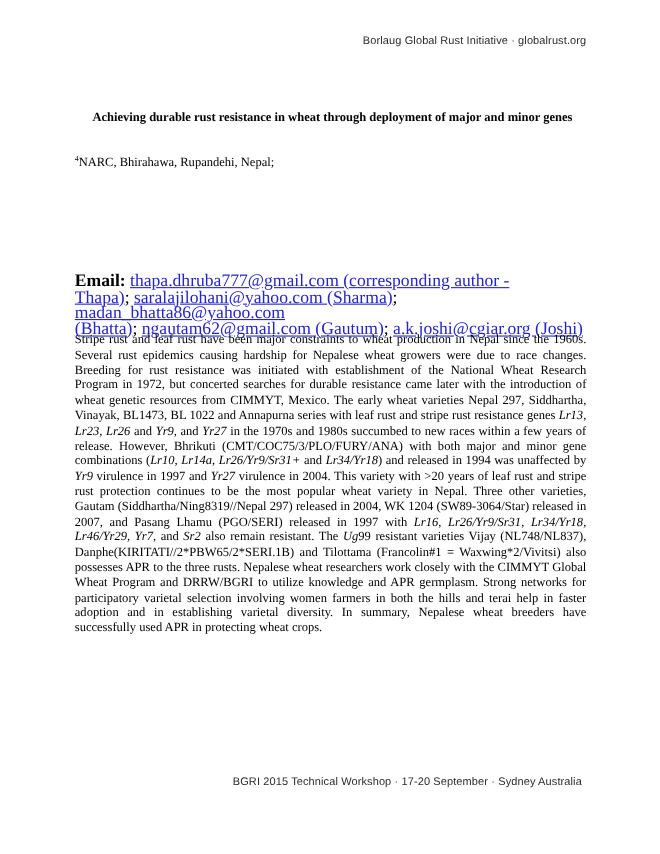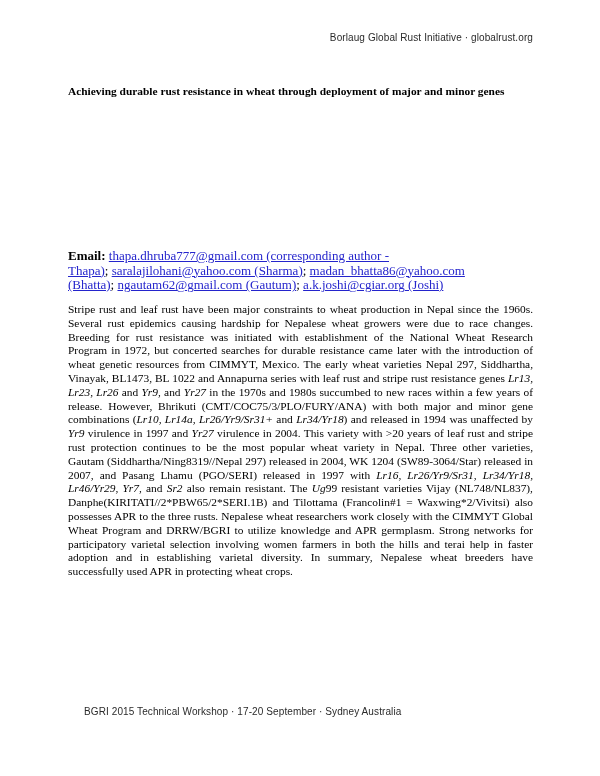--- a/index.html
+++ b/index.html
@@ -15,39 +15,39 @@
     font-family:"Liberation Sans", sans-serif;
     font-size:10px;
     color:#2b2b2b;
     letter-spacing:0.1px;
   }
   .header {
     position:absolute; top:32px; left:68px; width:465px;
     text-align:right;
   }
   .footer {
-    position:absolute; top:706px; left:84px; width:465px;
-    text-align:left;
+    position:absolute; top:706px; left:64px; width:465px;
+    text-align:right;
   }
   .title {
     position:absolute; top:84px; left:68px; width:468px;
-    font-size:11.4px; font-weight:bold; margin:0; line-height:14px;
+    font-size:11.4px; font-weight:bold; margin:16px; line-height:14px;
   }
   .authors {
     position:absolute; top:111px; left:68px; width:468px;
     font-size:11.4px; margin:0; line-height:14px;
   }
   .affiliations {
     position:absolute; top:141px; left:68px; width:468px;
     font-size:11.4px; line-height:14.5px;
   }
   .affiliations p { margin:0; }
   .email {
     position:absolute; top:249px; left:68px; width:468px;
-    font-size:13px; line-height:14.6px; margin:0;
+    font-size:16px; line-height:14.6px; margin:0;
   }
   .abstract {
     position:absolute; top:303px; left:68px; width:465px;
     font-size:11.4px; line-height:13.8px; margin:0;
     text-align:justify;
   }
   .b { font-weight:bold; }
   .i { font-style:italic;font-family:Liberation Serif, serif; }
   .sup { font-size:7px; vertical-align:super; line-height:0; }
   a.link { color:#2424cc; text-decoration:underline; cursor:pointer; }
@@ -56,20 +56,21 @@
 <body>
 
 <div class="page">
 
   <div class="header meta-line">Borlaug Global Rust Initiative · globalrust.org</div>
 
   <h1 class="title">Achieving durable rust resistance in wheat through deployment of major and minor genes</h1>
 
 
   <div class="affiliations">
+    <p><span class="sup">4</span><span>NARC, Bhirahawa, Rupandehi, Nepal;</span></p>
   </div>
 
   <p class="email"><span class="b">Email:</span><span><span> </span><a href="#" class="link">thapa.dhruba777@gmail.com (corresponding author -</a><br><a href="#" class="link">Thapa)</a><span>; </span><a href="#" class="link">saralajilohani@yahoo.com (Sharma)</a><span>; </span><a href="#" class="link">madan_bhatta86@yahoo.com</a><br><a href="#" class="link">(Bhatta)</a><span>; </span><a href="#" class="link">ngautam62@gmail.com (Gautum)</a><span>; </span><a href="#" class="link">a.k.joshi@cgiar.org (Joshi)</a></span></p>
 
   <p class="abstract"><span>Stripe rust and leaf rust have been major constraints to wheat production in Nepal since the 1960s. Several rust epidemics causing hardship for Nepalese wheat growers were due to race changes. Breeding for rust resistance was initiated with establishment of the National Wheat Research Program in 1972, but concerted searches for durable resistance came later with the introduction of wheat genetic resources from CIMMYT, Mexico. The early wheat varieties Nepal 297, Siddhartha, Vinayak, BL1473, BL 1022 and Annapurna series with leaf rust and stripe rust resistance genes </span><span class="i">Lr13</span><span>, </span><span class="i">Lr23</span><span>, </span><span class="i">Lr26</span><span> and </span><span class="i">Yr9</span><span>, and </span><span class="i">Yr27</span><span> in the 1970s and 1980s succumbed to new races within a few years of release. However, Bhrikuti (CMT/COC75/3/PLO/FURY/ANA) with both major and minor gene combinations (</span><span class="i">Lr10</span><span>, </span><span class="i">Lr14a</span><span>, </span><span class="i">Lr26/Yr9/Sr31+</span><span> and </span><span class="i">Lr34/Yr18</span><span>) and released in 1994 was unaffected by </span><span class="i">Yr9</span><span> virulence in 1997 and </span><span class="i">Yr27</span><span> virulence in 2004. This variety with &gt;20 years of leaf rust and stripe rust protection continues to be the most popular wheat variety in Nepal. Three other varieties, Gautam (Siddhartha/Ning8319//Nepal 297) released in 2004, WK 1204 (SW89-3064/Star) released in 2007, and Pasang Lhamu (PGO/SERI) released in 1997 with </span><span class="i">Lr16</span><span>, </span><span class="i">Lr26/Yr9/Sr31</span><span>, </span><span class="i">Lr34/Yr18</span><span>, </span><span class="i">Lr46/Yr29</span><span>, </span><span class="i">Yr7</span><span>, and </span><span class="i">Sr2</span><span> also remain resistant. The </span><span class="i">Ug</span><span>99 resistant varieties Vijay (NL748/NL837), Danphe(KIRITATI//2*PBW65/2*SERI.1B) and Tilottama (Francolin#1 = Waxwing*2/Vivitsi) also possesses APR to the three rusts. Nepalese wheat researchers work closely with the CIMMYT Global Wheat Program and DRRW/BGRI to utilize knowledge and APR germplasm. Strong networks for participatory varietal selection involving women farmers in both the hills and terai help in faster adoption and in establishing varietal diversity. In summary, Nepalese wheat breeders have successfully used APR in protecting wheat crops.</span></p>
 
   <div class="footer meta-line">BGRI 2015 Technical Workshop · 17-20 September · Sydney Australia</div>
 
 </div>
 

